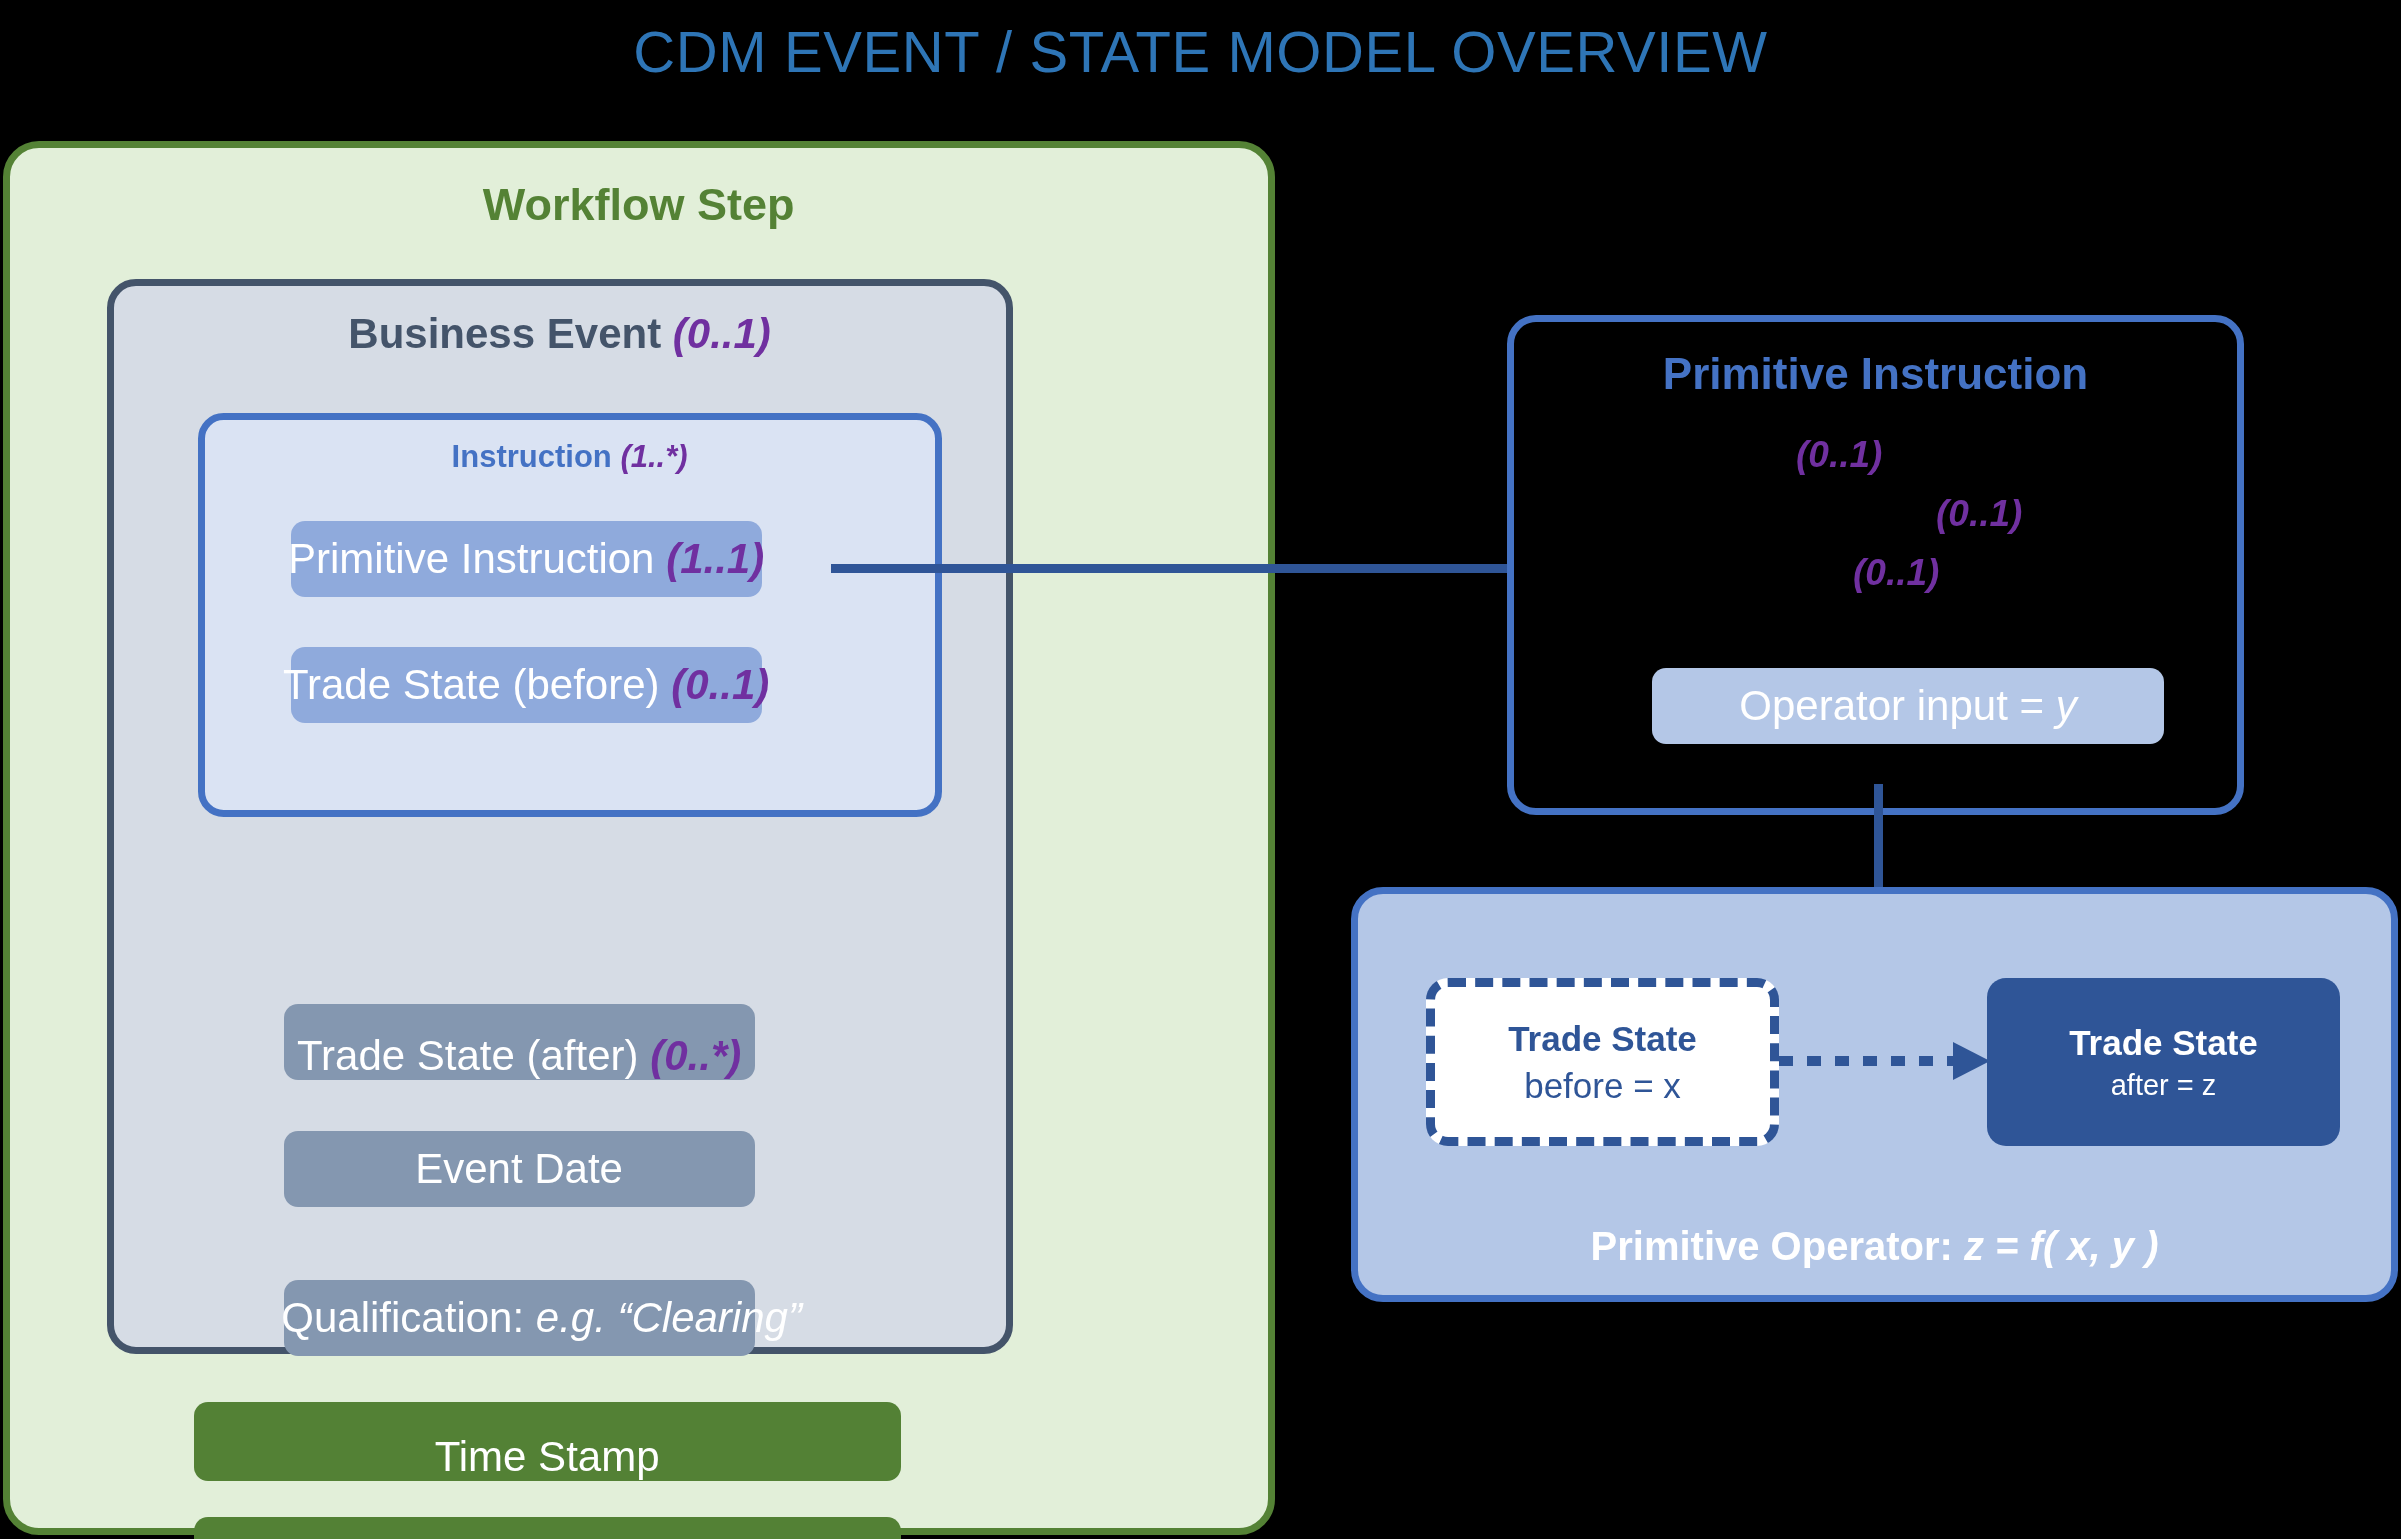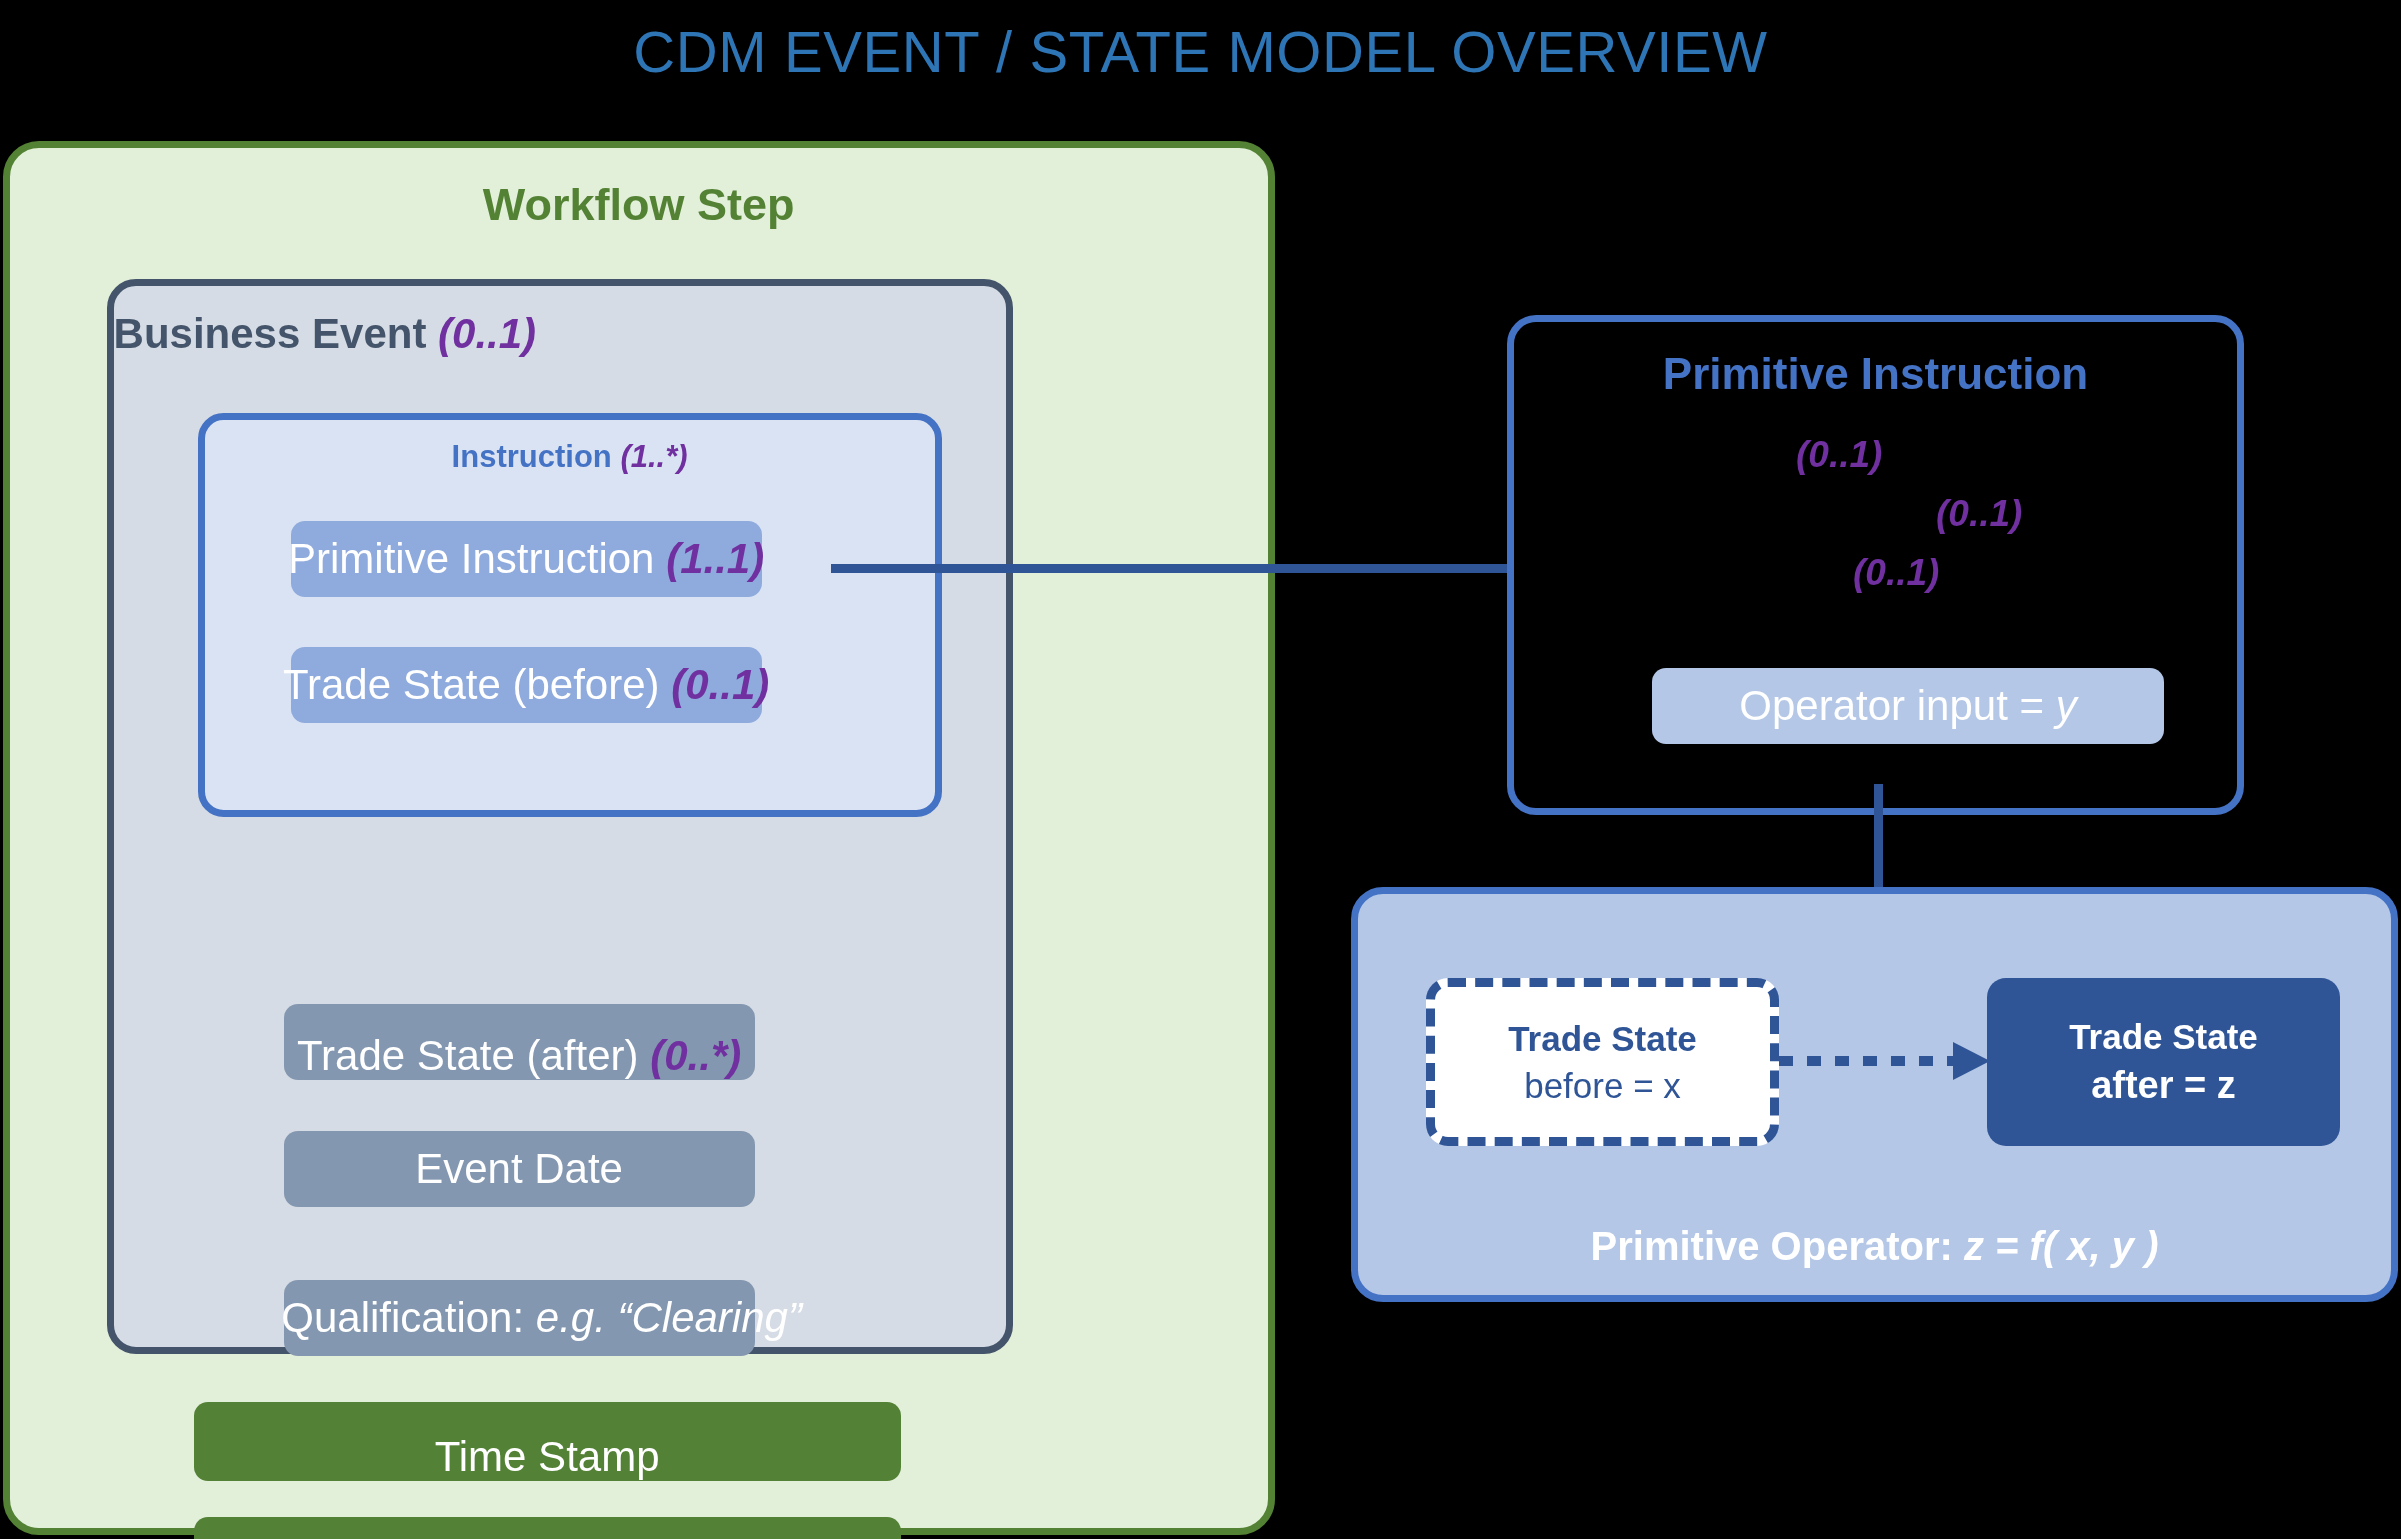--- a/index.html
+++ b/index.html
@@ -65,21 +65,21 @@
     box-sizing: border-box;
     background: #d6dce5;
     border: 7px solid #44546a;
     border-radius: 29px;
   }
   #business-event-title {
     position: absolute;
     left: 0;
     top: 24px;
     width: 100%;
-    text-align: left;
+    text-align: center;
     font-size: 42px;
     font-weight: bold;
     color: #44546a;
     white-space: nowrap;
   }
 
   
   #instruction {
     position: absolute;
     left: 84px;
@@ -222,21 +222,21 @@
     background: #2f5597;
     border-radius: 19px;
     display: flex;
     flex-direction: column;
     align-items: center;
     justify-content: center;
     line-height: 1.35;
     color: #ffffff;
   }
   #trade-state-after .ts-title { font-size: 35px; font-weight: bold; }
-  #trade-state-after .ts-sub   { font-size: 38px; font-weight: 700; text-align: right; }
+  #trade-state-after .ts-sub   { font-size: 29px; font-weight: 400; text-align: right; }
 
   
   #connector-instruction-to-pi {
     position: absolute;
     left: 831px;
     top: 564px;
     width: 683px;
     height: 9px;
     background: #2f5597;
   }

